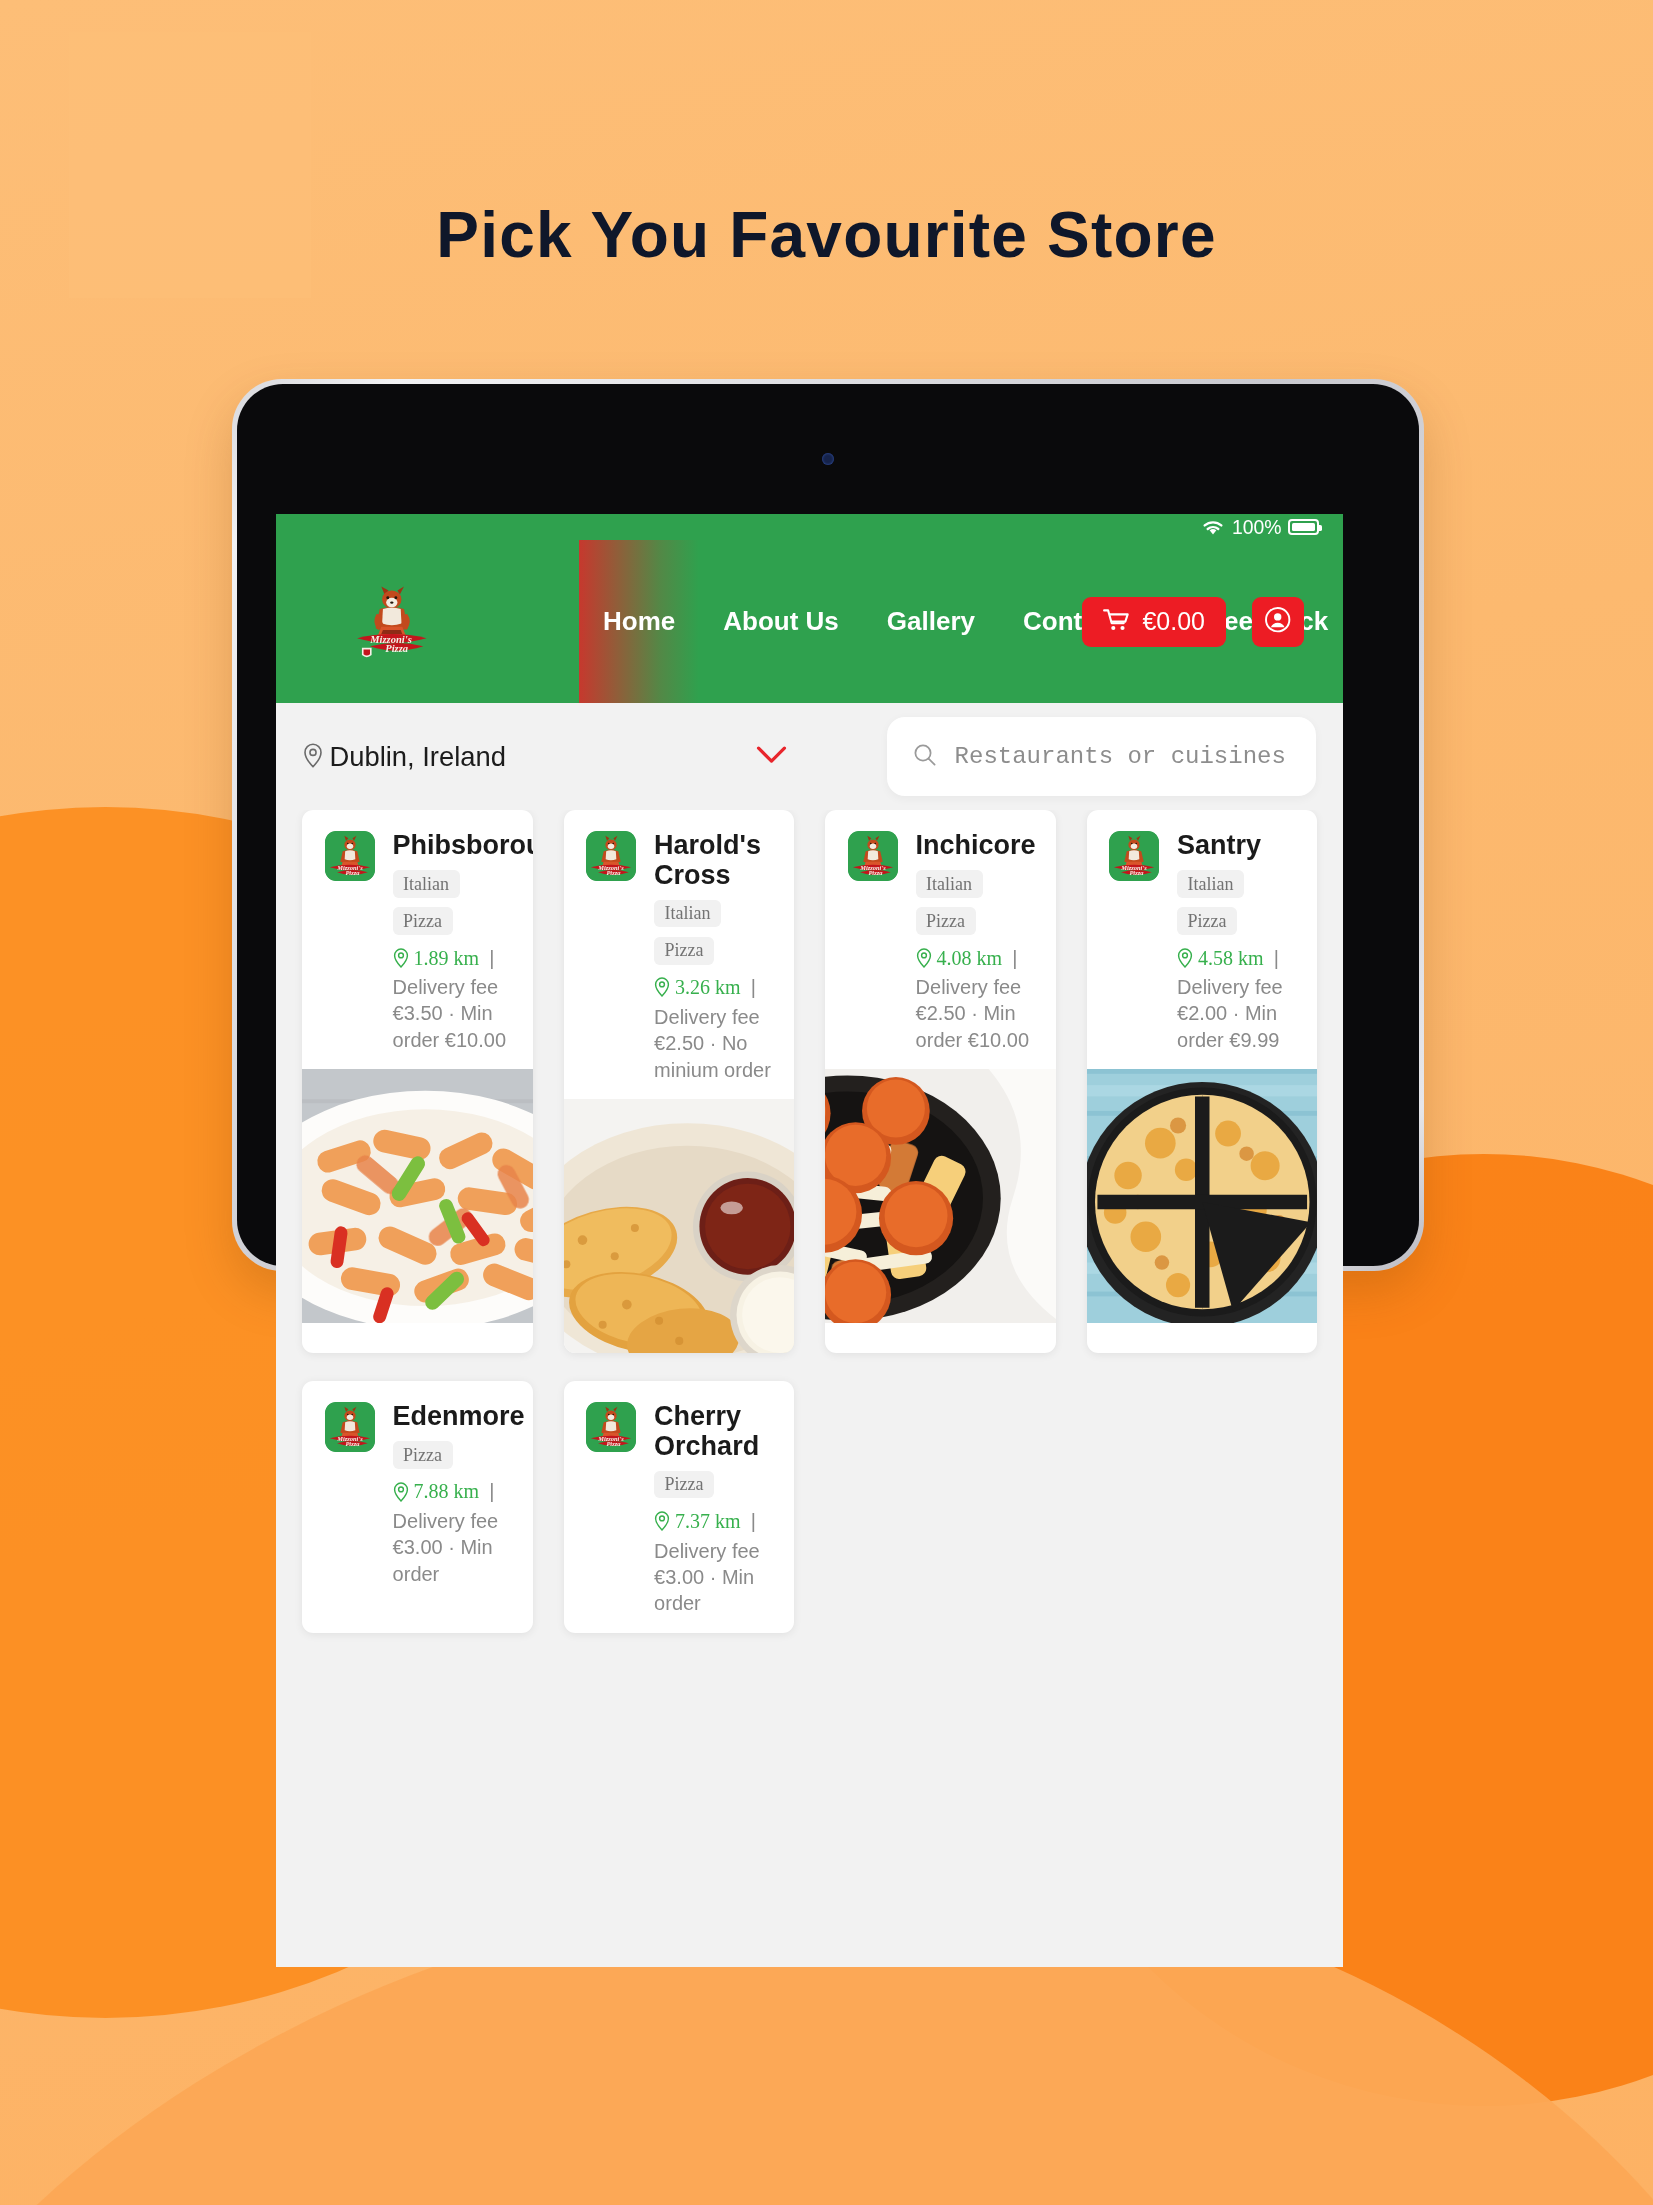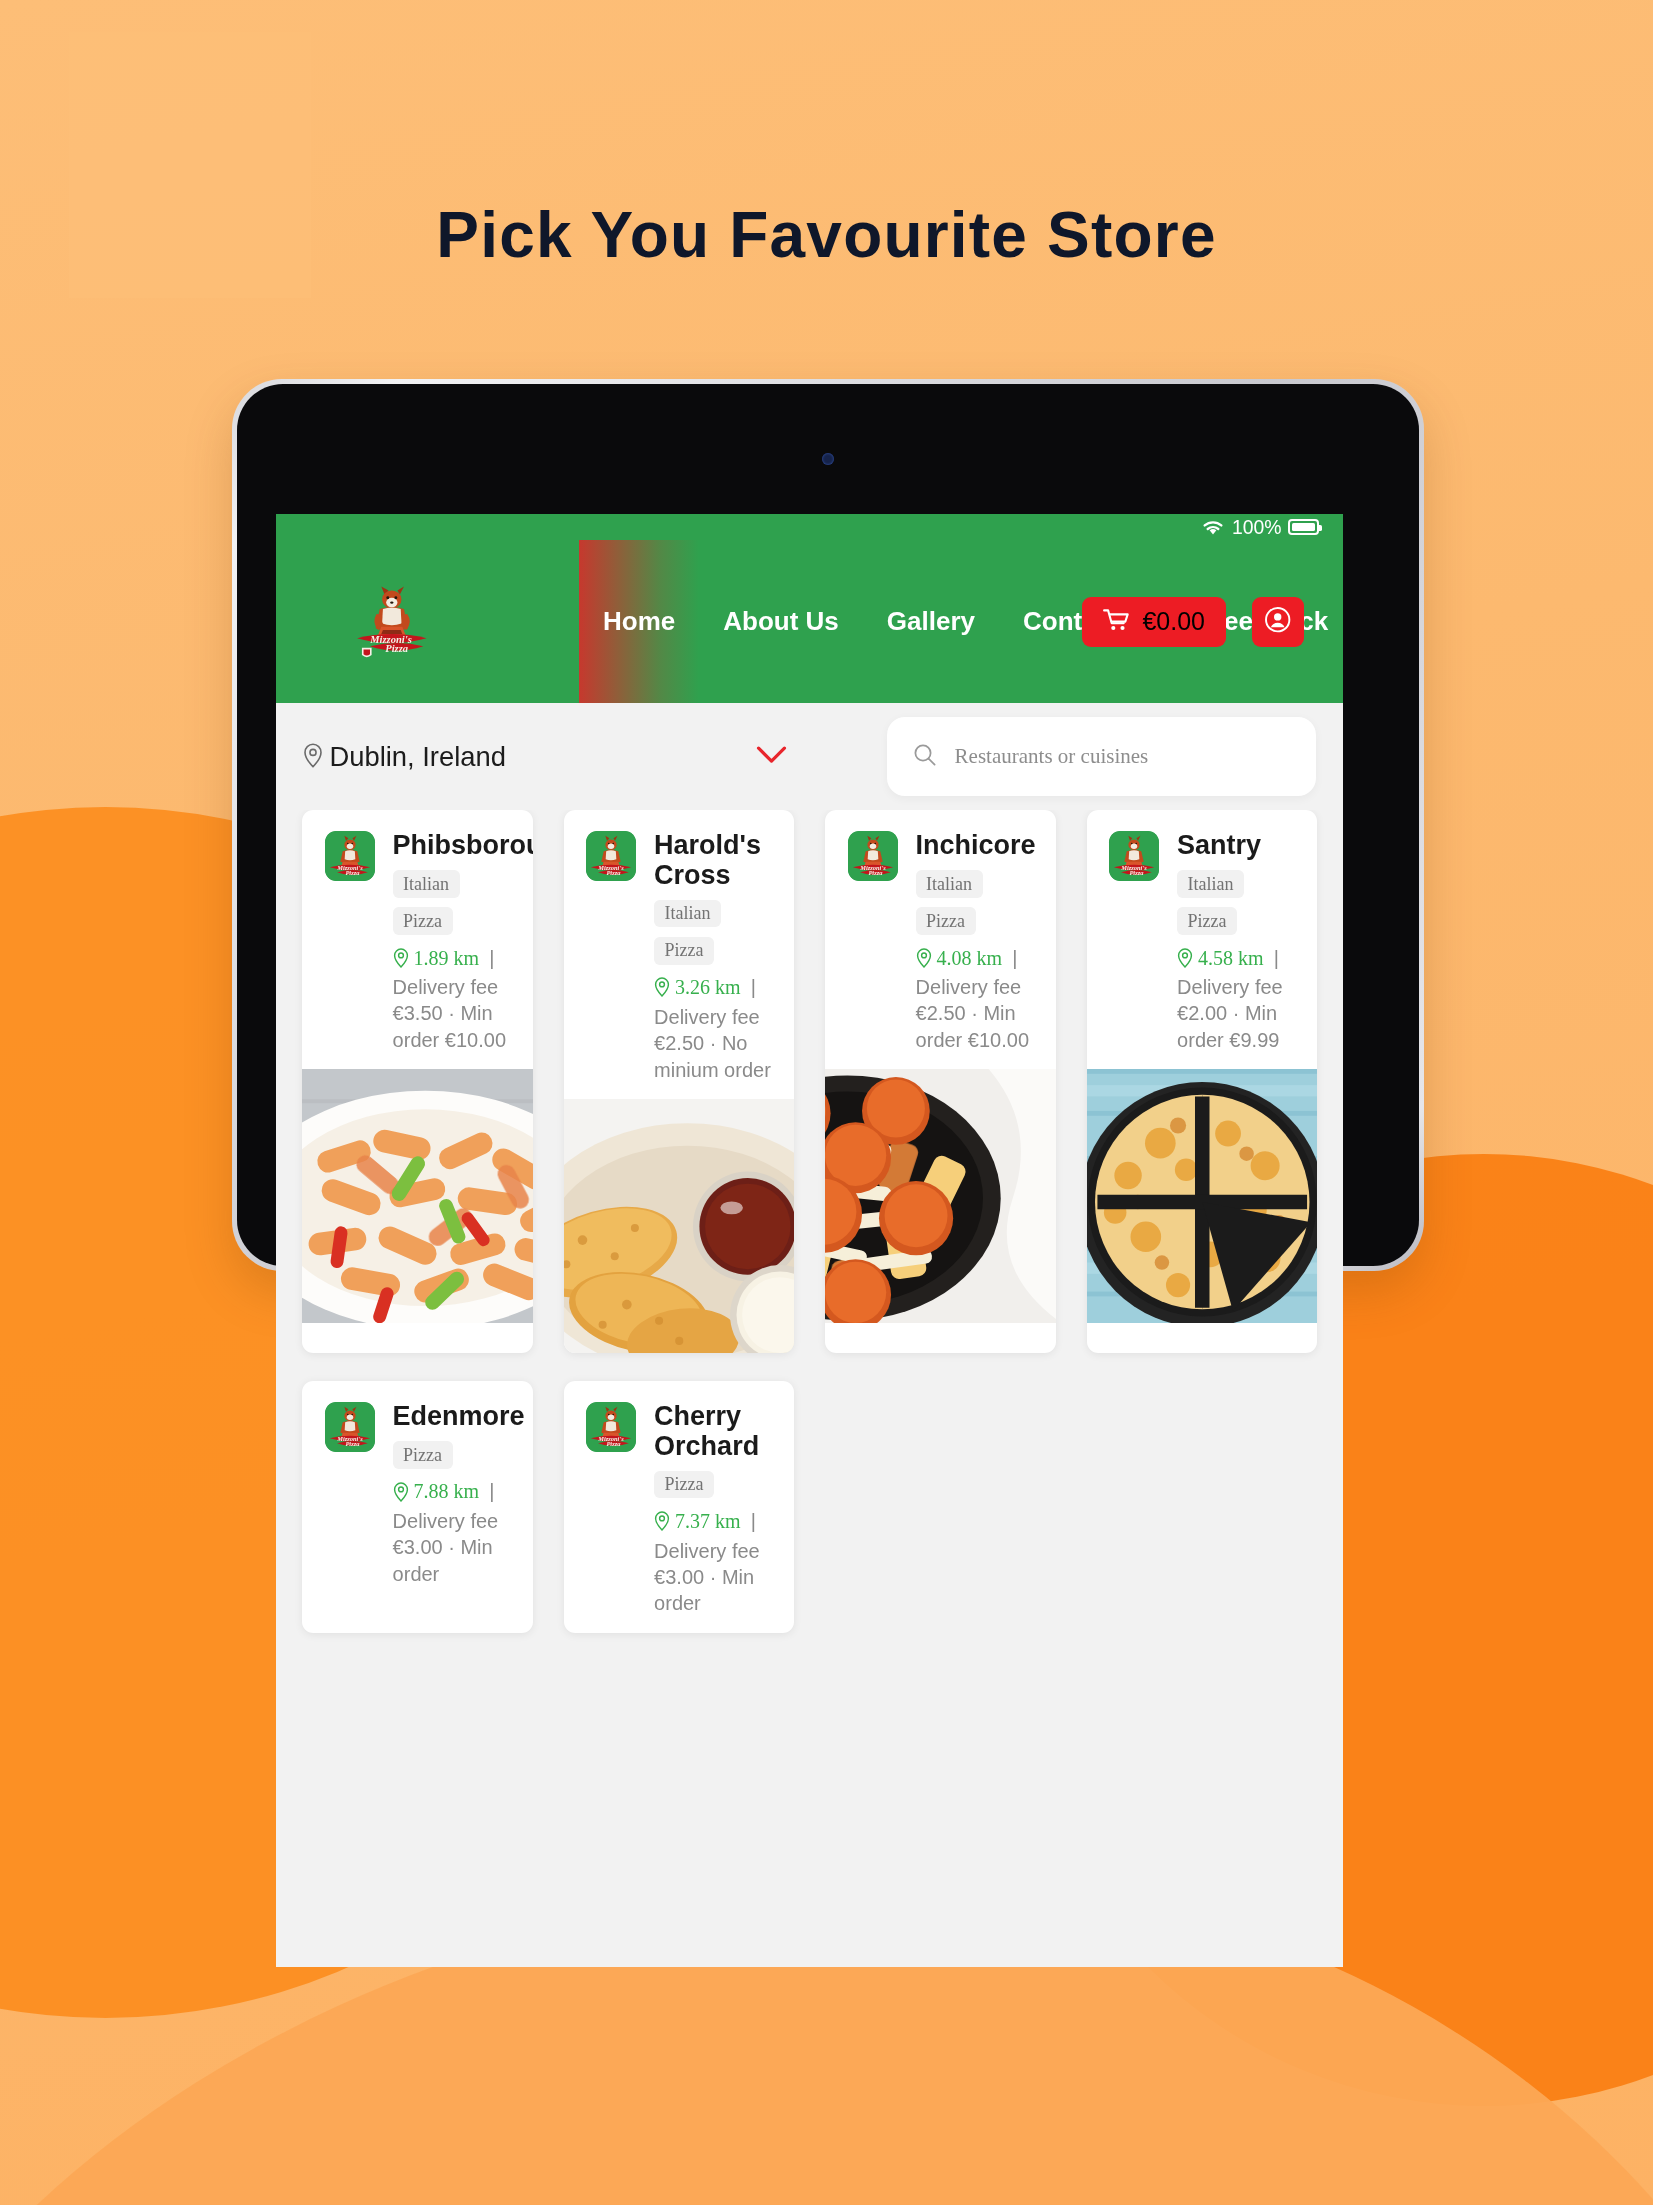--- a/index.html
+++ b/index.html
@@ -154,21 +154,21 @@
     display: flex; align-items: center; gap: 26px;
   }
   #cart-button {
     background: #ED1C24;
     border-radius: 9px;
     height: 50px;
     padding: 0 21px;
     display: flex; align-items: center; gap: 12px;
     cursor: pointer;
   }
-  #cart-button .amount { color: #000000; font-size: 25px; font-weight: 500; }
+  #cart-button .amount { color: #ffffff; font-size: 25px; font-weight: 500; }
   #account-button {
     background: #ED1C24;
     border-radius: 9px;
     width: 52px; height: 50px;
     display: flex; align-items: center; justify-content: center;
     cursor: pointer;
   }
 
   
   #filter-bar {
@@ -193,22 +193,22 @@
     position: absolute; right: 27.4px;
     width: 429px; height: 79px;
     background: #fff;
     border-radius: 18px;
     display: flex; align-items: center;
     padding: 0 26px; gap: 18px;
     box-shadow: 0 2.4px 9.7px rgba(0,0,0,.045);
   }
   #search-input {
     border: 0; outline: 0;
-    font-family: Liberation Serif, serif;
-    font-size: 21px; color: #0f172a;
+    font-family: Liberation Mono, monospace;
+    font-size: 24px; color: #0f172a;
     background: transparent;
     width: 100%;
   }
   #search-input::placeholder { color: #8d8d8d; }
 
   
   #store-grid {
     display: grid;
     grid-template-columns: 1fr 1fr 1fr 1fr;
     gap: 28px 31px;

